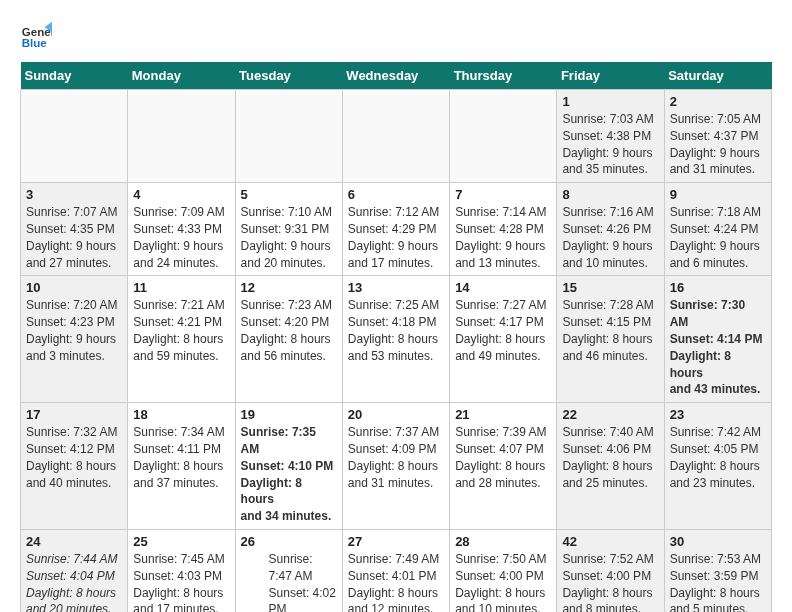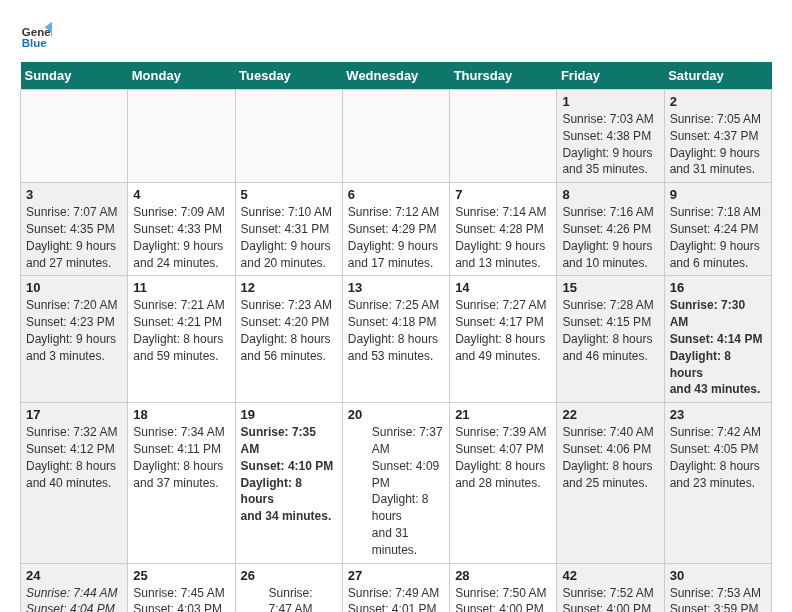--- a/index.html
+++ b/index.html
@@ -143,21 +143,21 @@
         <td class="weekday">
           <span class="day-num">4</span>
           <div class="day-info" style="white-space: pre-line;">Sunrise: 7:09 AM
 Sunset: 4:33 PM
 Daylight: 9 hours
 and 24 minutes.</div>
         </td>
         <td class="weekday">
           <span class="day-num">5</span>
           <div class="day-info" style="white-space: pre-line;">Sunrise: 7:10 AM
-Sunset: 4:31 PM
+Sunset: 9:31 PM
 Daylight: 9 hours
 and 20 minutes.</div>
         </td>
         <td class="weekday">
           <span class="day-num">6</span>
           <div class="day-info" style="white-space: pre-line;">Sunrise: 7:12 AM
 Sunset: 4:29 PM
 Daylight: 9 hours
 and 17 minutes.</div>
         </td>
@@ -251,21 +251,21 @@
         </td>
         <td class="weekday">
           <span class="day-num">19</span>
           <div class="day-info" style="white-space: pre-line; font-weight: bold;">Sunrise: 7:35 AM
 Sunset: 4:10 PM
 Daylight: 8 hours
 and 34 minutes.</div>
         </td>
         <td class="weekday">
           <span class="day-num">20</span>
-          <div class="day-info" style="white-space: pre-line; margin-left: 24px;">Sunrise: 7:37 AM
+          <div class="day-info" style="white-space: pre-line;">Sunrise: 7:37 AM
 Sunset: 4:09 PM
 Daylight: 8 hours
 and 31 minutes.</div>
         </td>
         <td class="weekday">
           <span class="day-num">21</span>
           <div class="day-info" style="white-space: pre-line;">Sunrise: 7:39 AM
 Sunset: 4:07 PM
 Daylight: 8 hours
 and 28 minutes.</div>

